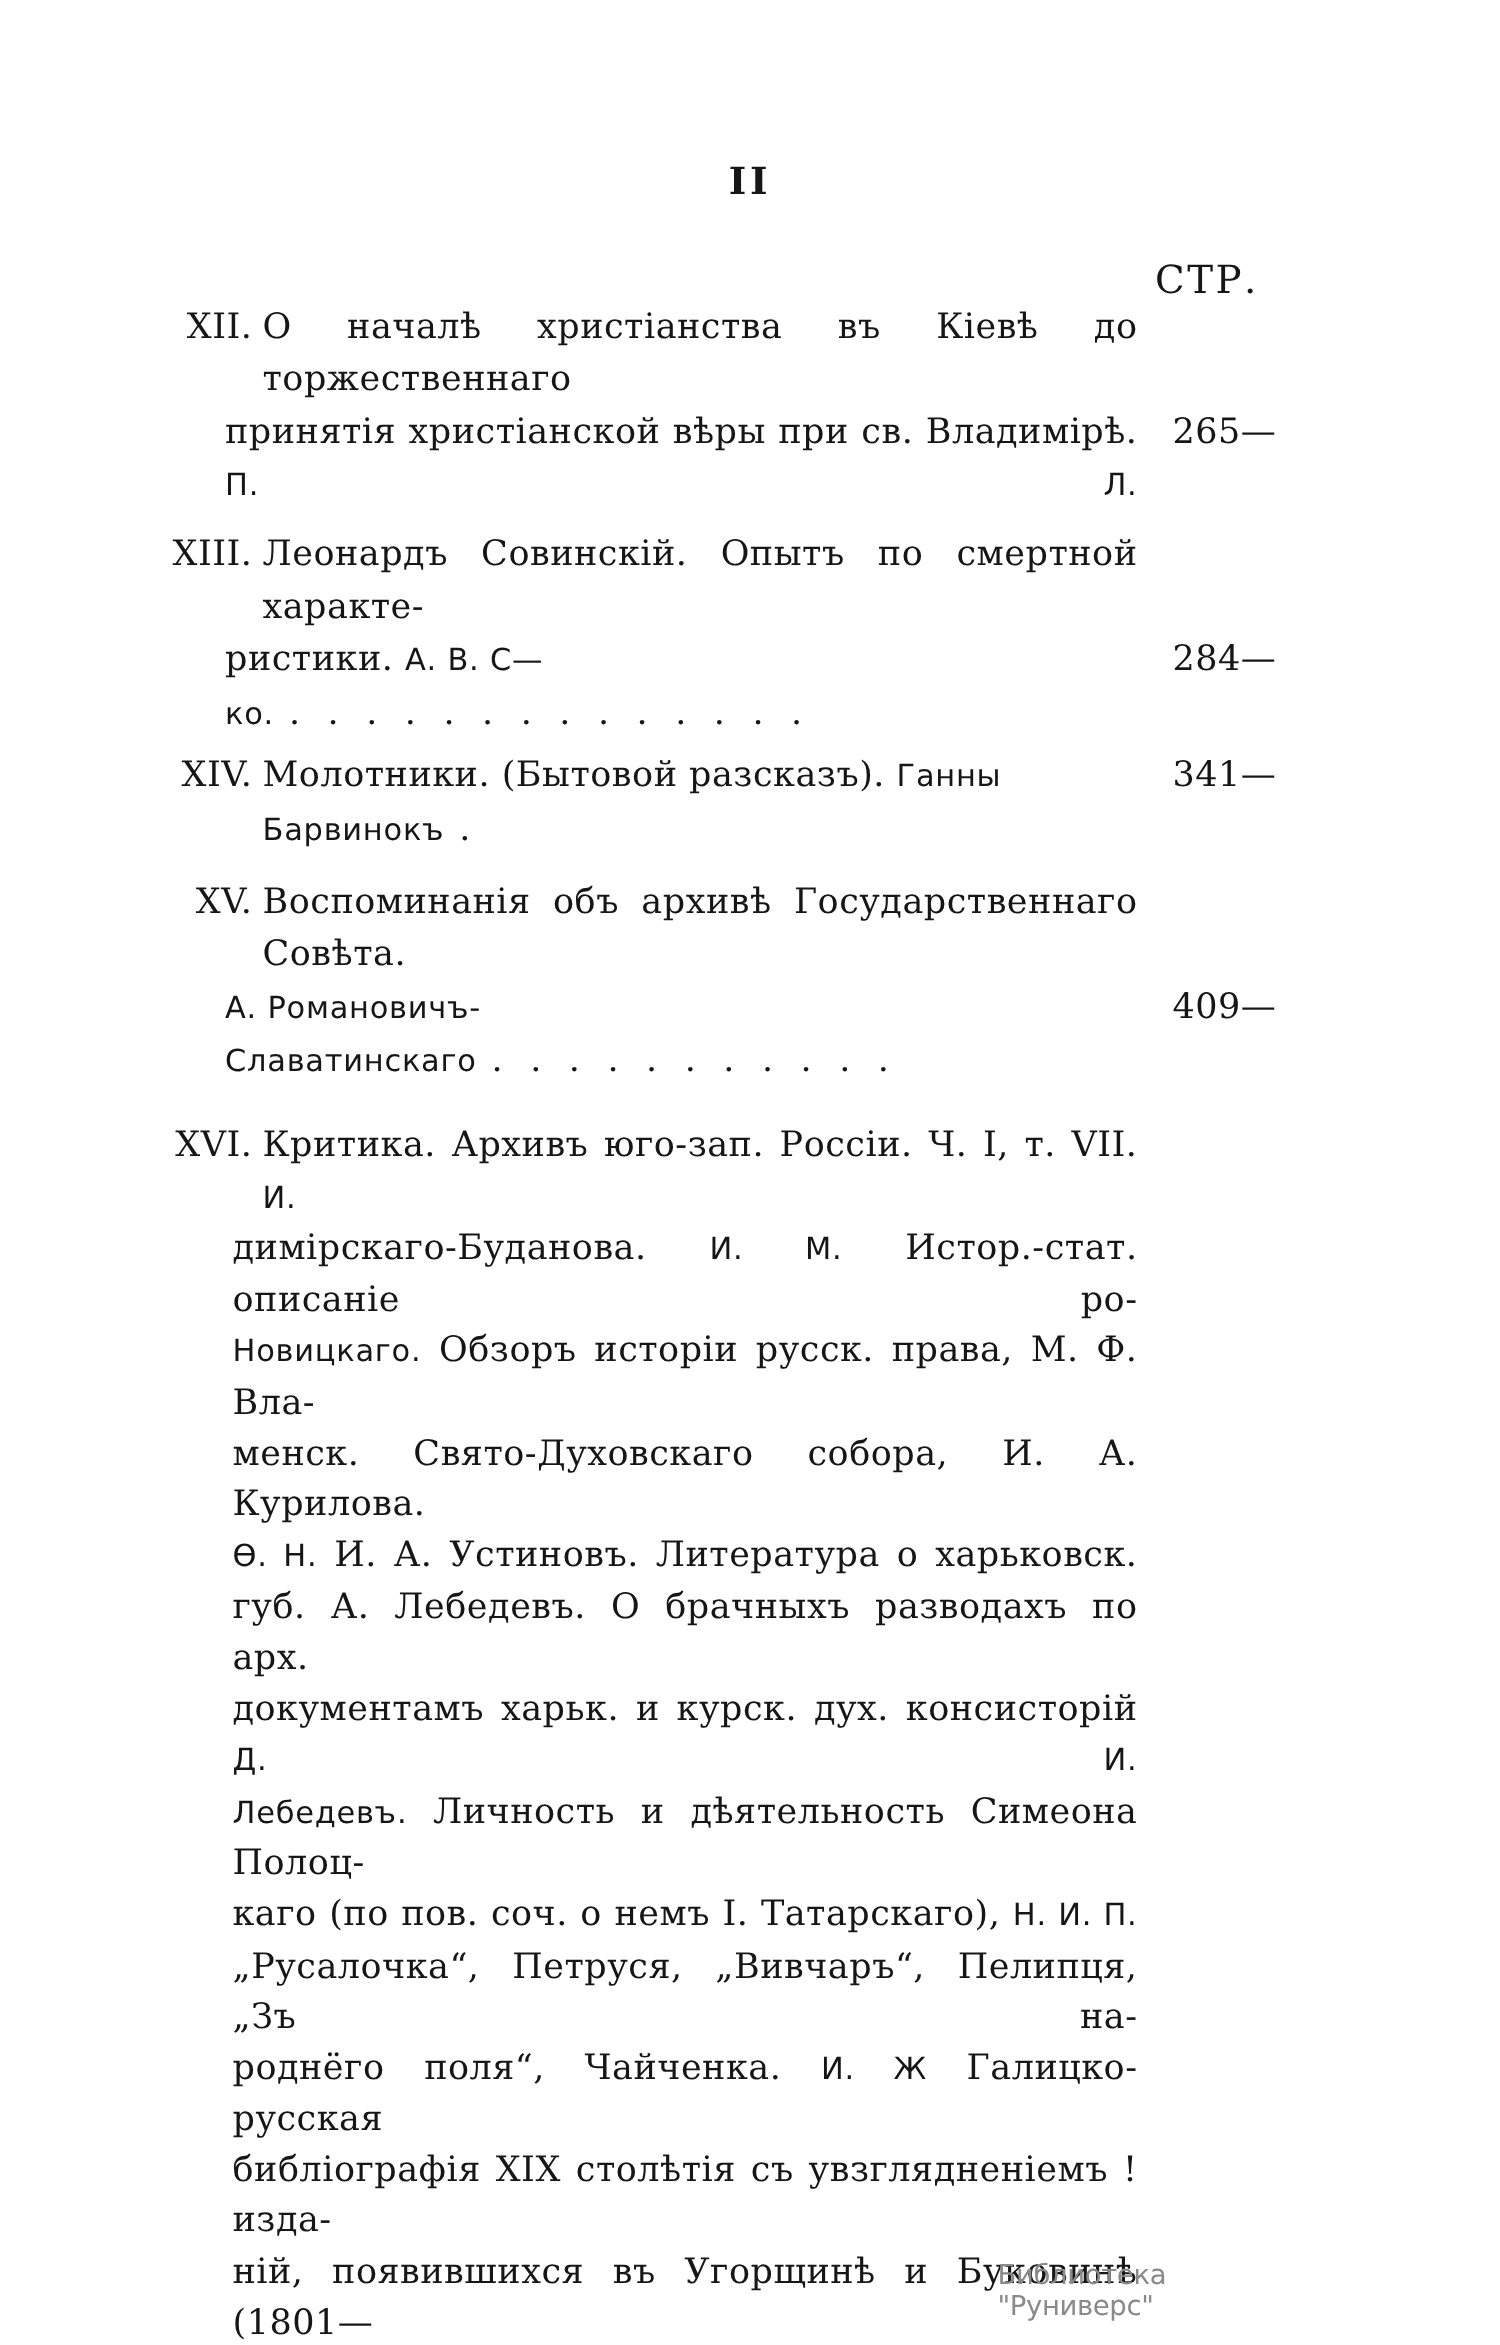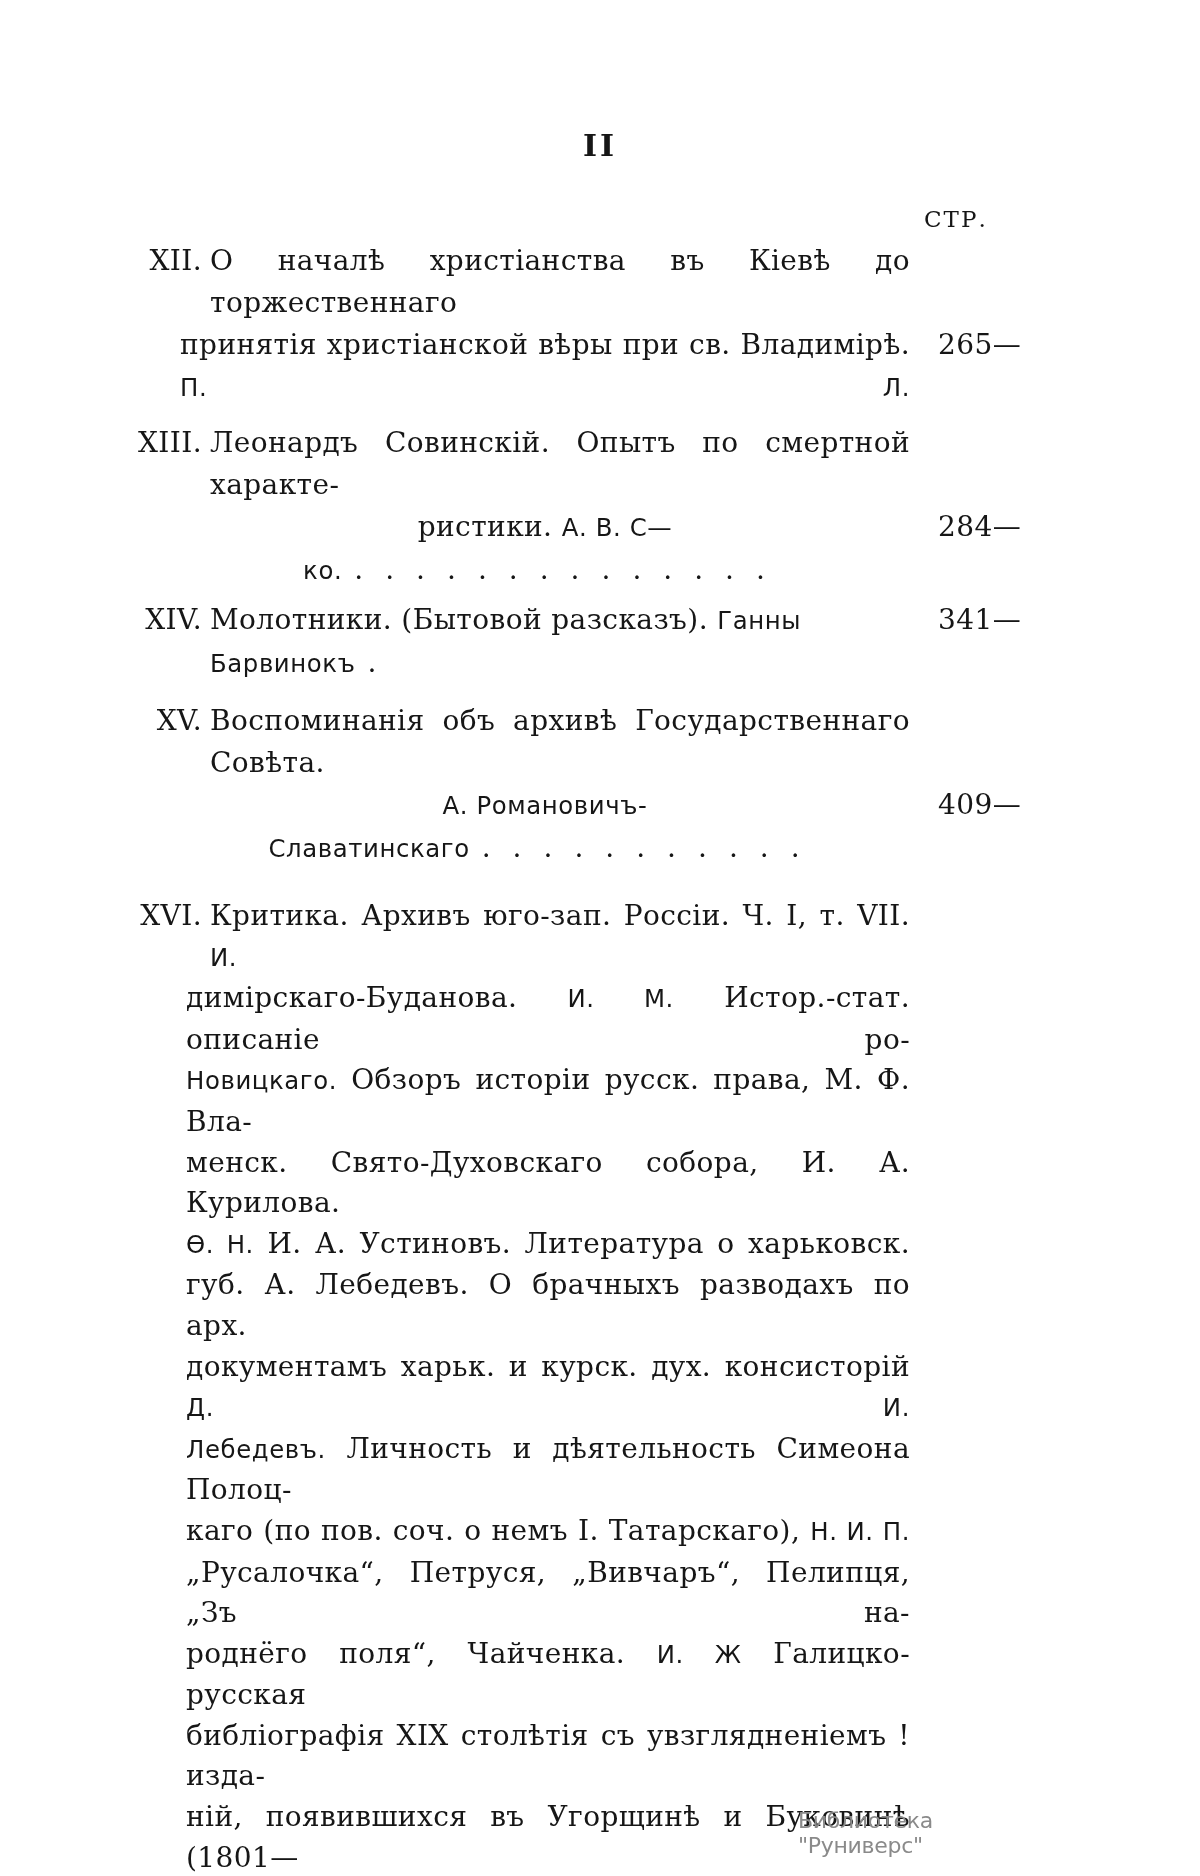--- a/index.html
+++ b/index.html
@@ -25,21 +25,21 @@
     text-align: center;
     font-size: 30px;
     letter-spacing: 3px;
     font-weight: 700;
   }
   
   .str {
     position: absolute;
     left: 924px;
     top: 206px;
-    font-size: 23px;
+    font-size: 31px;
     letter-spacing: 2px;
   }
   
   .toc {
     position: absolute;
     left: 120px;
     top: 240px;
     width: 950px;
     font-size: 28px;
     letter-spacing: 0.4px;
@@ -62,21 +62,21 @@
     top: 0;
     width: 82px;
     text-align: right;
   }
   .body {
     display: block;
     margin-left: 90px;
     width: 700px;
     white-space: normal;
   }
-  .body.cont { margin-left: 60px; width: 730px; text-align: center; }
+  .body.cont { margin-left: 60px; width: 730px; }
   .entry:nth-child(5) .body.cont { margin-left: 66px; width: 724px; }
   .body.j { text-align: justify; text-align-last: justify; }
   .bold {
     font-family: "DejaVu Sans", sans-serif;
     font-weight: 400;
     font-size: 0.87em;
     letter-spacing: 0.6px;
   }
   .dots {
     letter-spacing: 22px;

